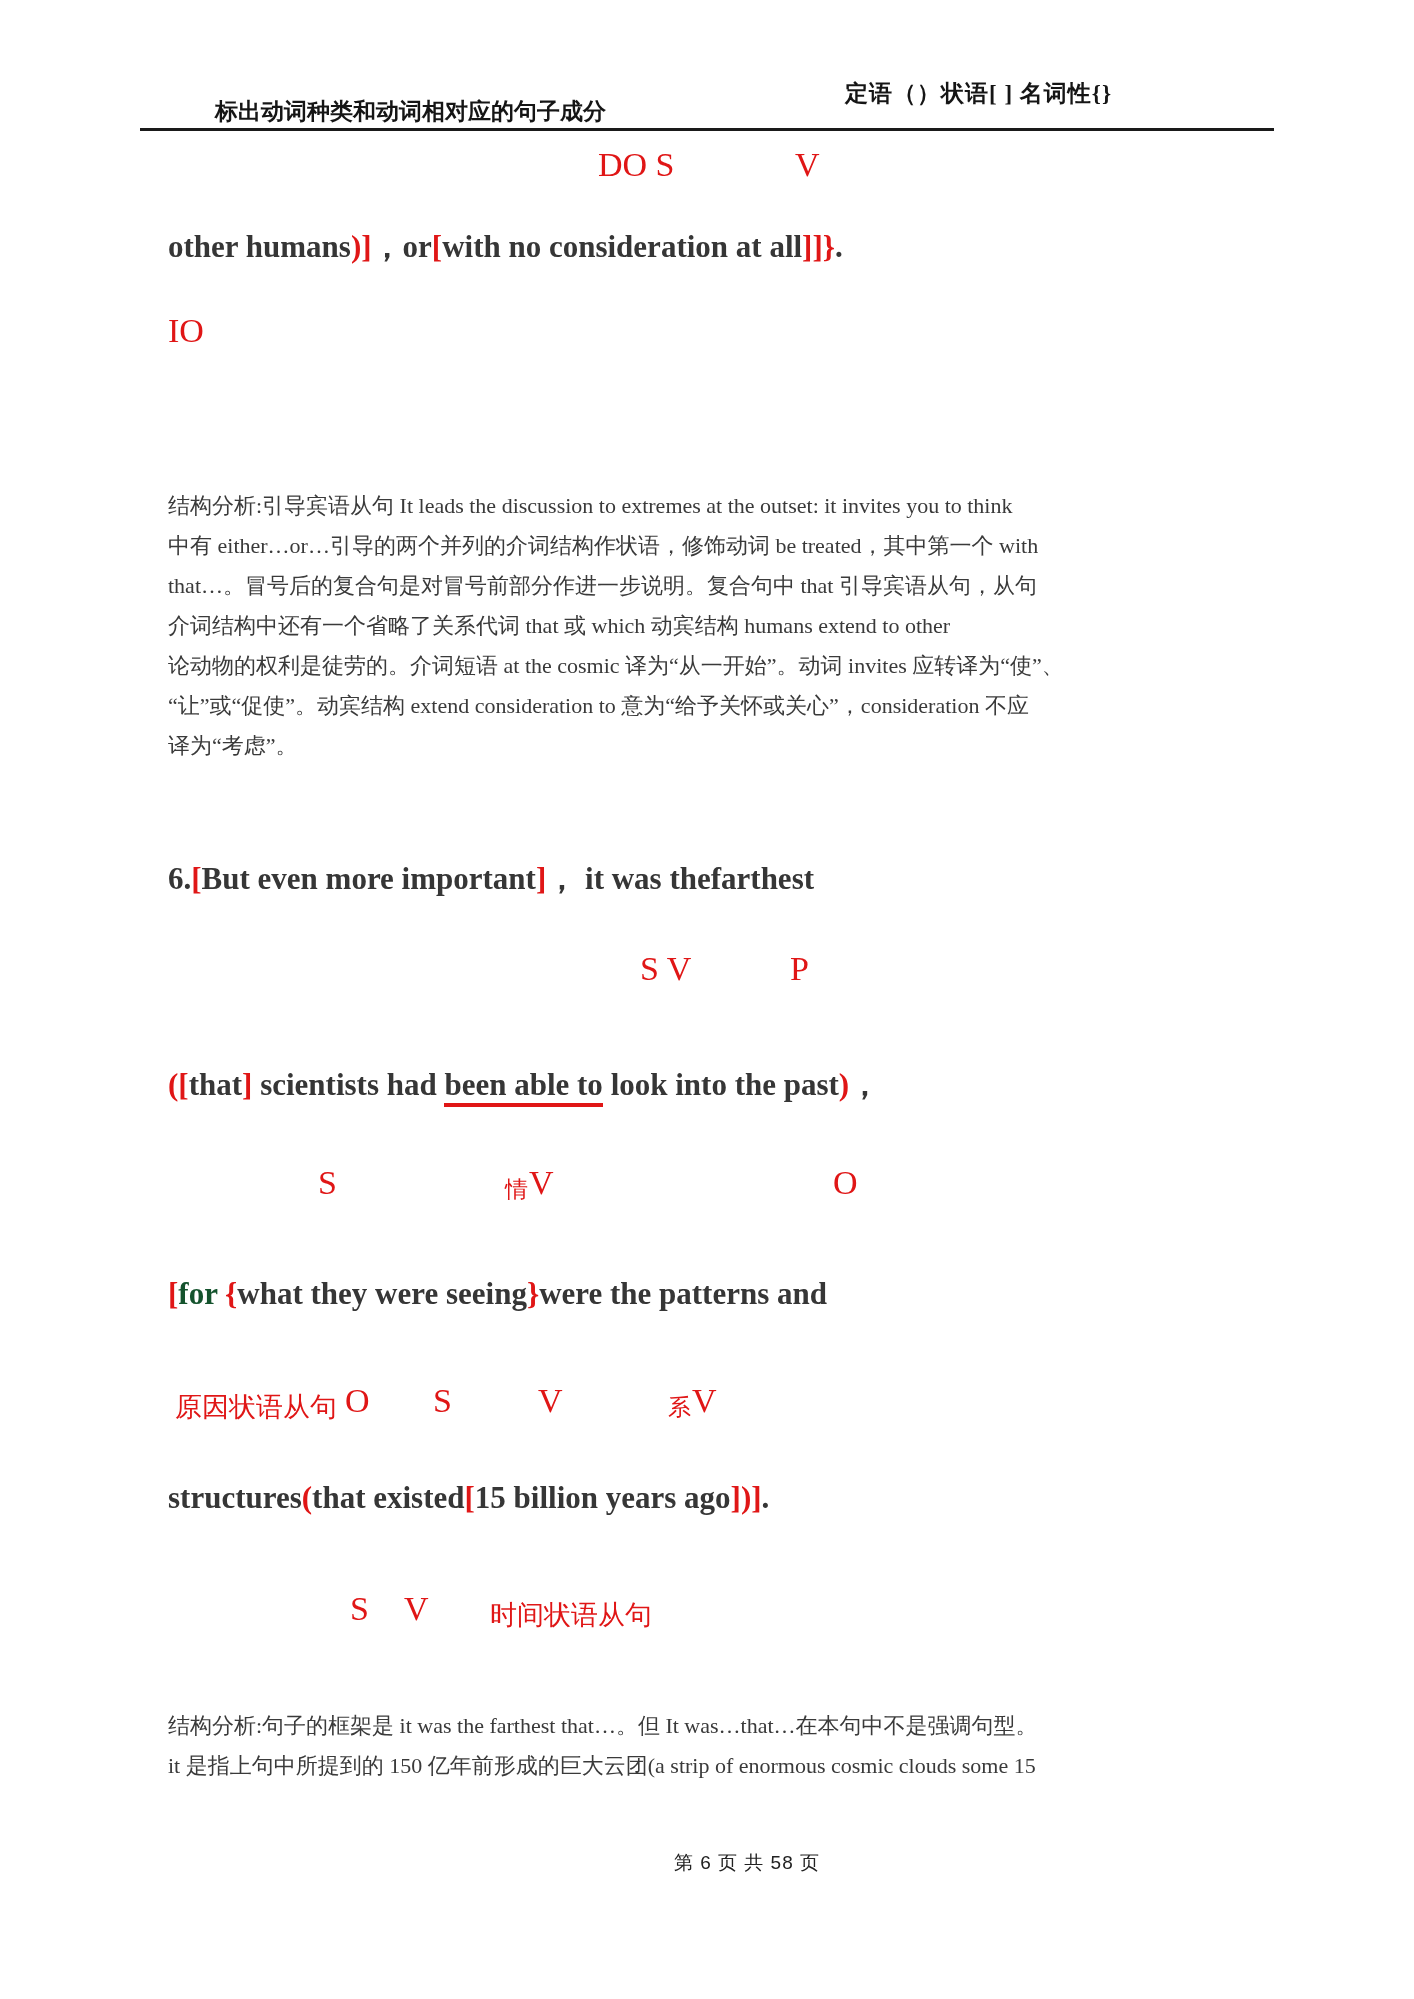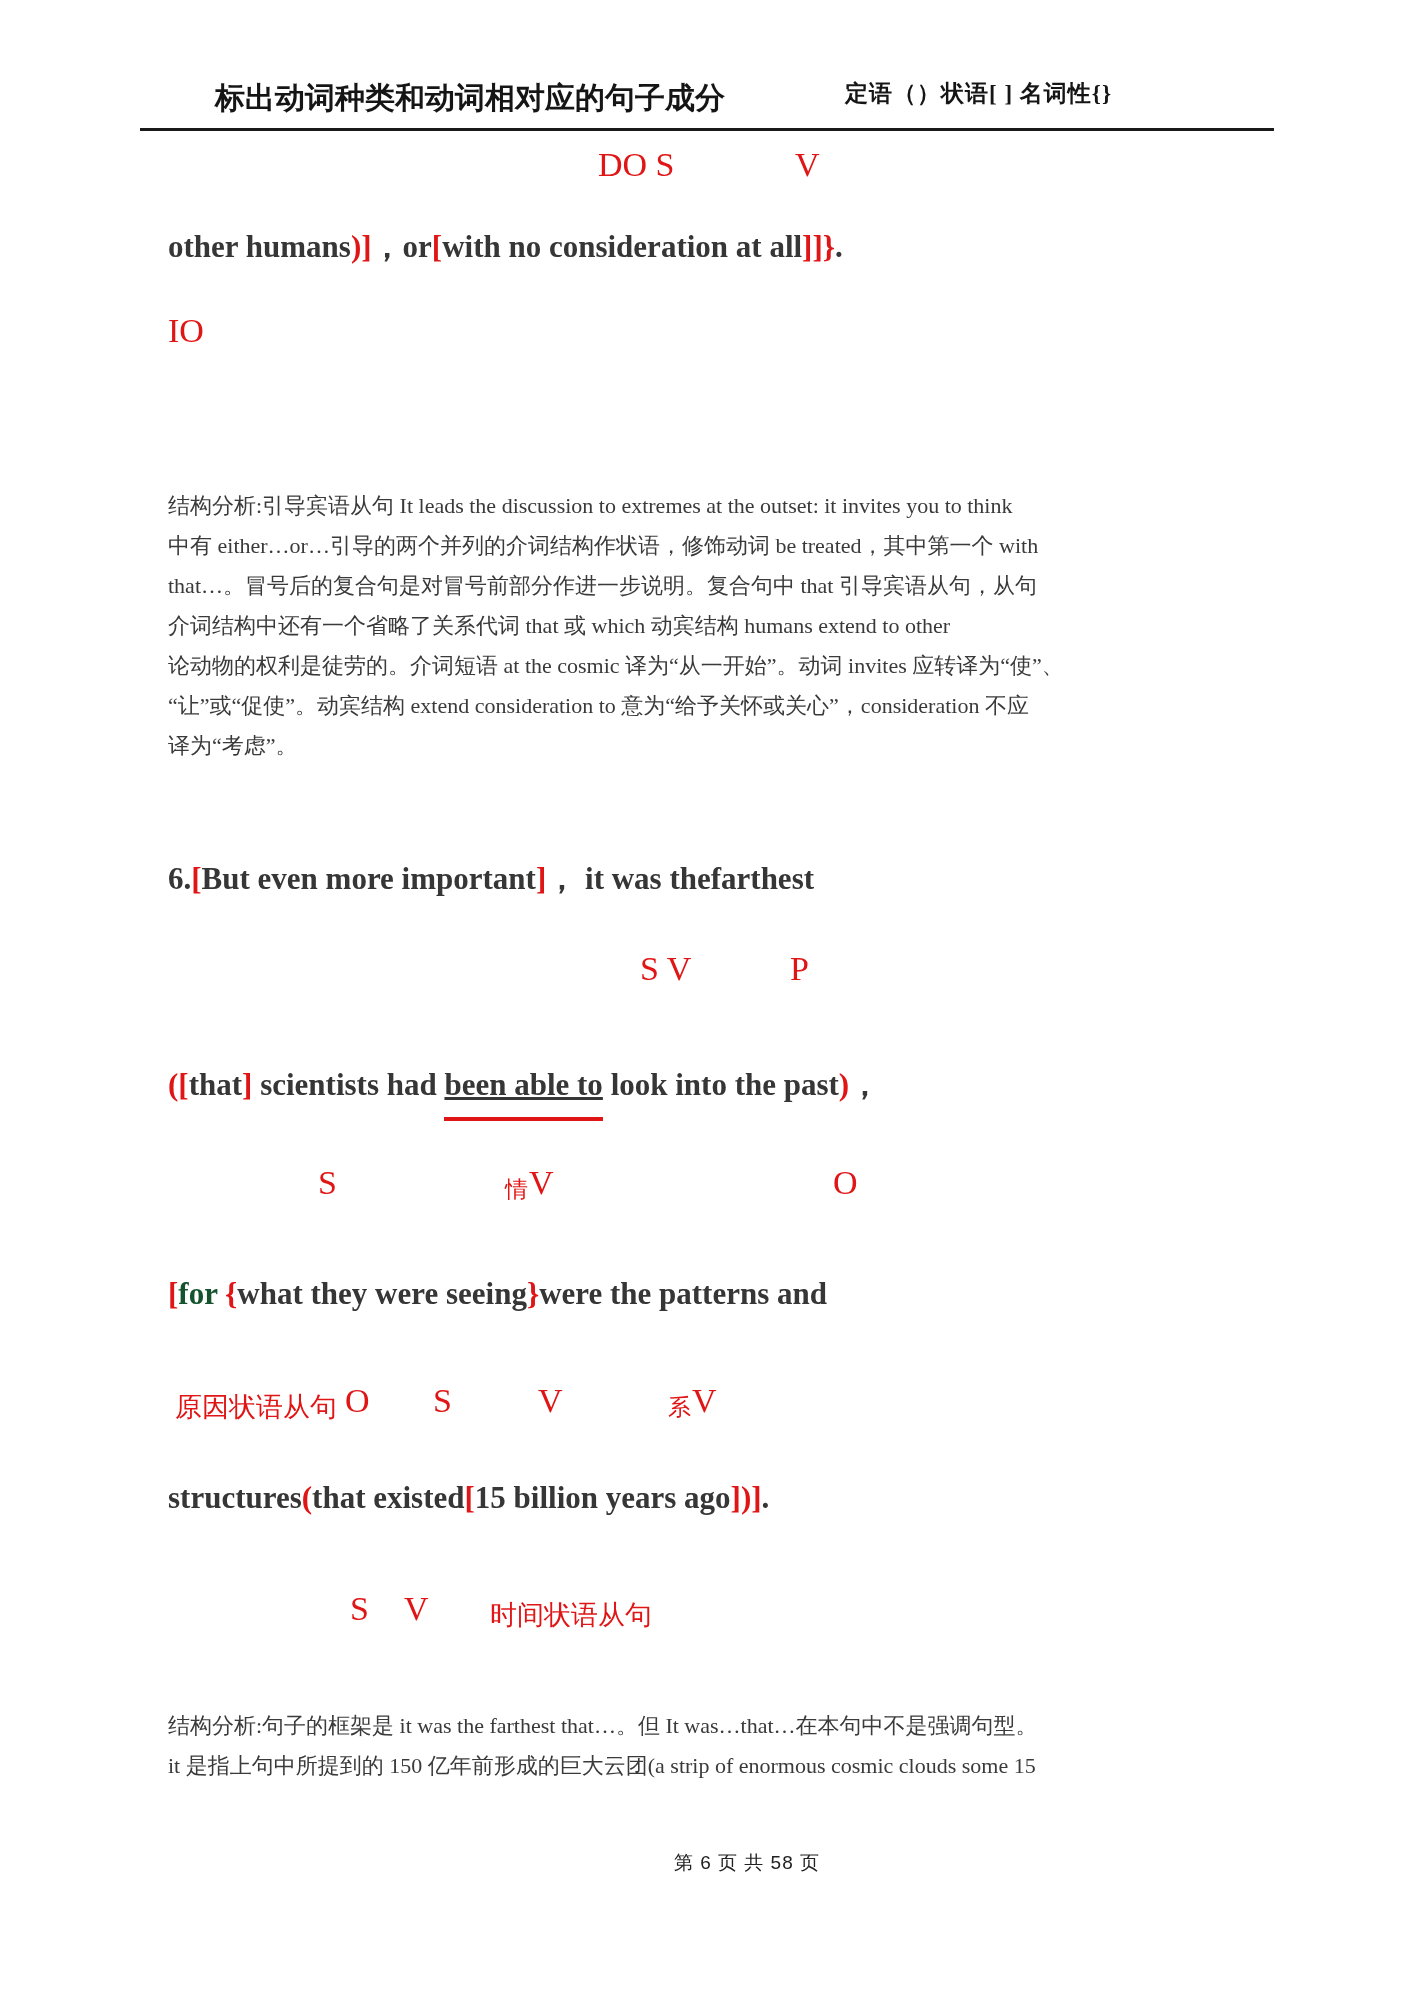--- a/index.html
+++ b/index.html
@@ -1,41 +1,41 @@
 <!DOCTYPE html>
 <html><head>
 <meta charset="utf-8">
 <style>
   html,body{margin:0;padding:0;background:#999;}
   .page{
     position:relative;width:1414px;height:1999px;margin:0 auto;background:#ffffff;
     font-family:"Liberation Serif","DejaVu Serif",serif;overflow:hidden;
   }
   
-  .hdr-left{position:absolute;left:215px;top:78px;font-size:30px;font-weight:bold;color:#151515;}
+  .hdr-left{position:absolute;left:215px;top:96px;font-size:23px;font-weight:bold;color:#151515;}
   .hdr-right{position:absolute;left:845px;top:78px;font-size:23px;font-weight:bold;color:#151515;letter-spacing:1px;}
   .hdr-rule{position:absolute;left:140px;top:128px;width:1134px;height:3px;background:#1a1a1a;}
   
   .ann{position:absolute;left:0;width:100%;height:46px;color:#e01616;font-size:34px;}
   .ann span{position:absolute;top:0;white-space:pre;}
   .ann .sm{font-size:23px;top:10px;}
   .ann .cnp{font-size:27px;top:7px;}
   #ann1 span:nth-child(1){left:598px;} #ann1 span:nth-child(2){left:795px;}
   #ann2 span:nth-child(1){left:168px;}
   #ann3 span:nth-child(1){left:640px;} #ann3 span:nth-child(2){left:790px;}
   #ann4 span:nth-child(1){left:318px;} #ann4 span:nth-child(2){left:505px;}
   #ann4 span:nth-child(3){left:529px;} #ann4 span:nth-child(4){left:833px;}
   #ann5 span:nth-child(1){left:175px;} #ann5 span:nth-child(2){left:345px;}
   #ann5 span:nth-child(3){left:433px;} #ann5 span:nth-child(4){left:538px;}
   #ann5 span:nth-child(5){left:668px;} #ann5 span:nth-child(6){left:692px;}
   #ann6 span:nth-child(1){left:350px;} #ann6 span:nth-child(2){left:404px;}
   #ann6 span:nth-child(3){left:490px;}
   
   .bold-line{position:absolute;left:168px;font-size:31px;font-weight:bold;color:#363636;white-space:pre;}
-  .bold-line .u{border-bottom:4px solid #e01616;padding-bottom:15px;text-decoration:underline;}
+  .bold-line .u{border-bottom:4px solid #e01616;padding-bottom:1px;}
   
   .para{position:absolute;left:168px;width:1090px;font-size:22px;line-height:40px;color:#3a3a3a;}
   .para .pline{white-space:nowrap;}
   
   .footer{position:absolute;left:0;top:1850px;width:100%;text-align:center;font-size:19px;color:#222;
           letter-spacing:1px;font-family:"Liberation Sans","DejaVu Sans",sans-serif;padding-left:40px;}
 </style>
 </head>
 <body>
 

